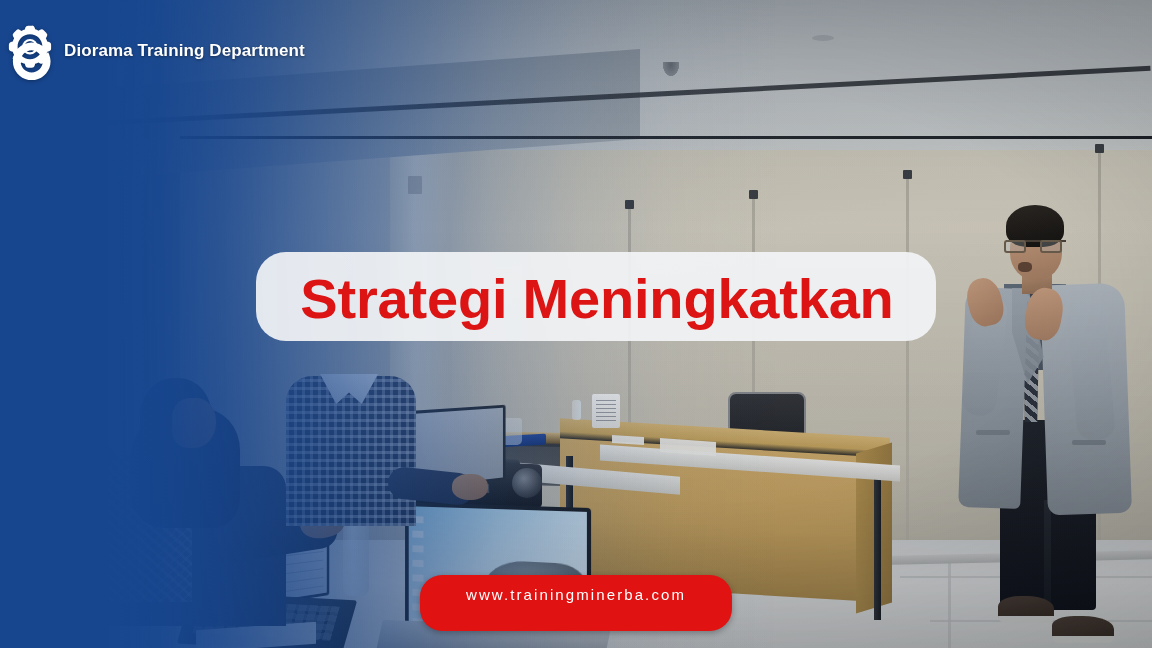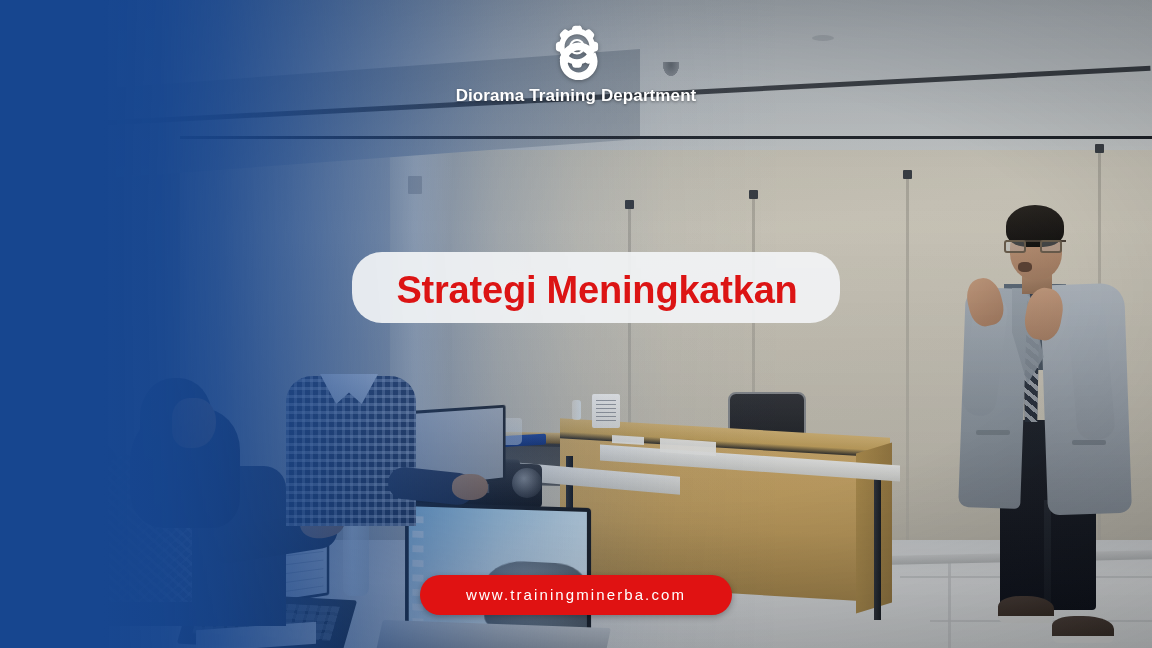--- a/index.html
+++ b/index.html
@@ -459,38 +459,38 @@
 
   
   .blue-overlay {
     position:absolute; inset:0;
     pointer-events:none;
   }
 
   
   .header {
     position:absolute; left:0; top:22px; width:100%;
-    display:flex; flex-direction:column; align-items:center; gap:6px;
+    display:flex; flex-direction:row; align-items:center; gap:6px;
     z-index:8;
   }
   .logo { width:58px; height:58px; display:block; filter:drop-shadow(0 1px 2px rgba(0,0,0,.35)); }
   .brand-text {
     color:#fff; font-size:17px; font-weight:bold; letter-spacing:.1px;
     text-shadow:0 1px 3px rgba(0,0,0,.45);
   }
 
   
   .title-wrap {
     position:absolute; left:0; top:252px; width:100%;
     z-index:9; display:flex; flex-direction:column; align-items:center;
   }
   .title-line {
     background:rgba(241,243,245,.93);
     color:#DC1414;
-    font-size:38px; font-weight:bold; line-height:1.0;
+    font-size:56px; font-weight:bold; line-height:1.0;
     letter-spacing:-.2px;
     white-space:nowrap;
     display:block;
   }
   .title-line-1 {
     border-radius:30px 30px 30px 30px;
     padding:19px 42px 14px 44px;
     margin-left:40px;
   }
   .title-line-2 {
@@ -499,21 +499,21 @@
     margin-top:-6px;
     margin-right:22px;
   }
 
   
   .url-pill {
     position:absolute; left:50%; top:575px; transform:translateX(-50%);
     background:#E01212;
     color:#fff;
     font-size:15px; letter-spacing:2.1px;
-    padding:11px 46px 12px;
+    padding:11px 46px 28px;
     border-radius:22px;
     white-space:nowrap;
     z-index:9;
     box-shadow:0 2px 6px rgba(0,0,0,.30);
   }
 </style>
 </head>
 <body>
 
 <div class="thumb">

